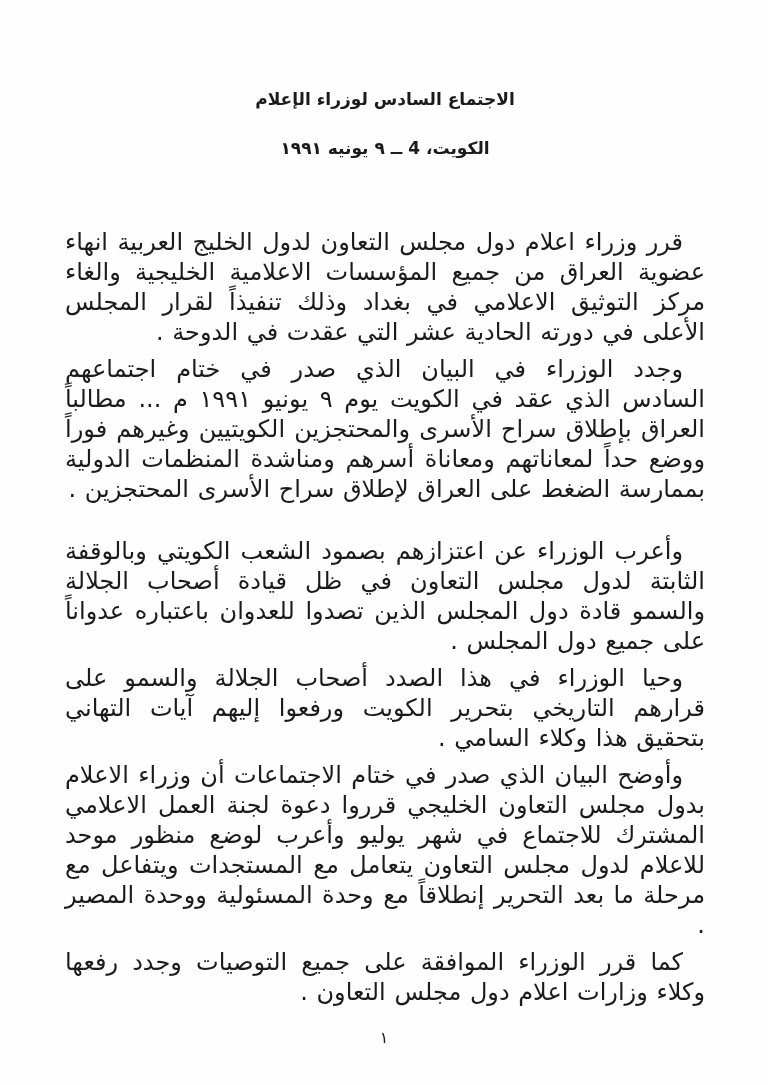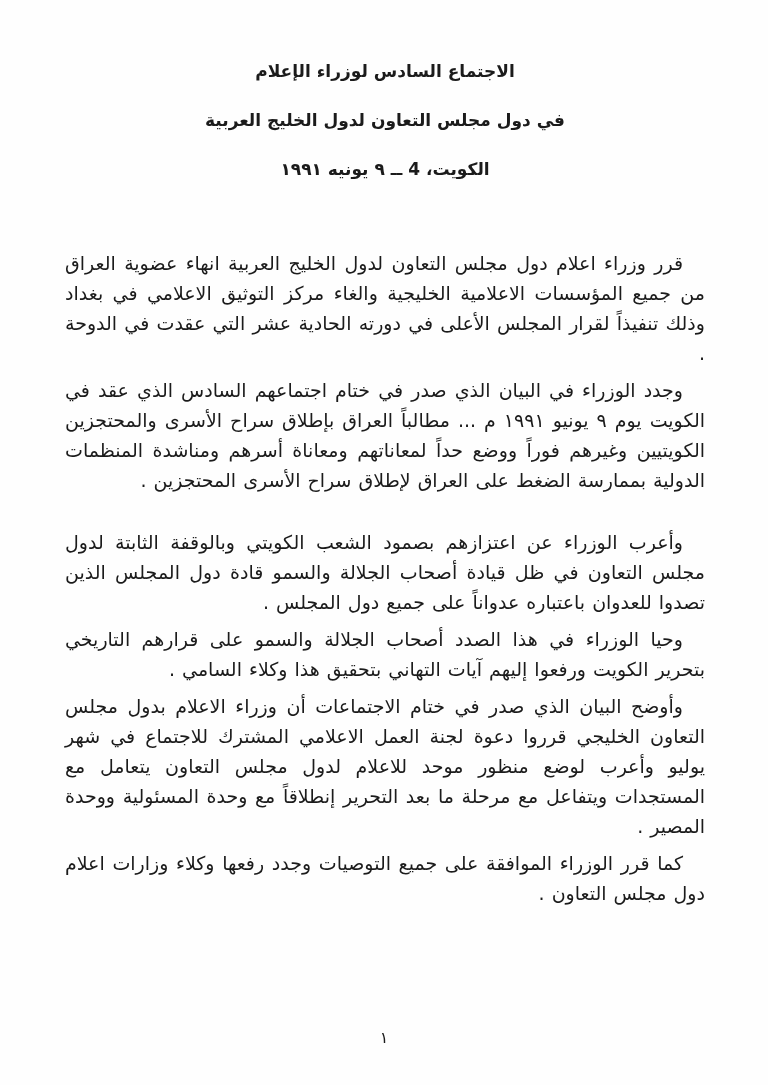--- a/index.html
+++ b/index.html
@@ -11,41 +11,41 @@
     position: relative;
     width: 768px;
     height: 1085px;
     background: #fefefe;
     font-family: "DejaVu Sans", sans-serif;
     color: #1b1b1b;
     overflow: hidden;
   }
   .content {
     position: absolute;
-    top: 60px;
+    top: 88px;
     right: 63px;
     left: 65px;
     direction: rtl;
   }
   .title-block {
     text-align: center;
   }
   .title-line {
     font-weight: bold;
     font-size: 17px;
     line-height: 22px;
     margin: 0 0 27px 0;
     letter-spacing: 0.3px;
   }
   .body-block {
     margin-top: 68px;
   }
   .para {
     direction: rtl;
-    font-size: 19px;
+    font-size: 24px;
     line-height: 30px;
     text-align: justify;
     text-align-last: right;
     text-indent: 22px;
     margin: 0 0 7px 0;
     word-spacing: 1px;
   }
   .para.gap-after {
     margin-bottom: 32px;
   }
@@ -60,21 +60,20 @@
   }
 </style>
 </head>
 <body>
 
 <div class="page">
   <div class="content">
 
     <div class="title-block">
       <div class="title-line">الاجتماع السادس لوزراء الإعلام</div>
-      <div class="title-line">في دول مجلس التعاون لدول الخليج العربية</div>
       <div class="title-line">الكويت، 4 ــ ٩ يونيه ١٩٩١</div>
     </div>
 
     <div class="body-block">
       <p class="para">قرر وزراء اعلام دول مجلس التعاون لدول الخليج العربية انهاء عضوية العراق من جميع المؤسسات الاعلامية الخليجية والغاء مركز التوثيق الاعلامي في بغداد وذلك تنفيذاً لقرار المجلس الأعلى في دورته الحادية عشر التي عقدت في الدوحة .</p>
       <p class="para gap-after">وجدد الوزراء في البيان الذي صدر في ختام اجتماعهم السادس الذي عقد في الكويت يوم ٩ يونيو ١٩٩١ م ... مطالباً العراق بإطلاق سراح الأسرى والمحتجزين الكويتيين وغيرهم فوراً ووضع حداً لمعاناتهم ومعاناة أسرهم ومناشدة المنظمات الدولية بممارسة الضغط على العراق لإطلاق سراح الأسرى المحتجزين .</p>
       <p class="para">وأعرب الوزراء عن اعتزازهم بصمود الشعب الكويتي وبالوقفة الثابتة لدول مجلس التعاون في ظل قيادة أصحاب الجلالة والسمو قادة دول المجلس الذين تصدوا للعدوان باعتباره عدواناً على جميع دول المجلس .</p>
       <p class="para">وحيا الوزراء في هذا الصدد أصحاب الجلالة والسمو على قرارهم التاريخي بتحرير الكويت ورفعوا إليهم آيات التهاني بتحقيق هذا وكلاء السامي .</p>
       <p class="para">وأوضح البيان الذي صدر في ختام الاجتماعات أن وزراء الاعلام بدول مجلس التعاون الخليجي قرروا دعوة لجنة العمل الاعلامي المشترك للاجتماع في شهر يوليو وأعرب لوضع منظور موحد للاعلام لدول مجلس التعاون يتعامل مع المستجدات ويتفاعل مع مرحلة ما بعد التحرير إنطلاقاً مع وحدة المسئولية ووحدة المصير .</p>
       <p class="para">كما قرر الوزراء الموافقة على جميع التوصيات وجدد رفعها وكلاء وزارات اعلام دول مجلس التعاون .</p>

